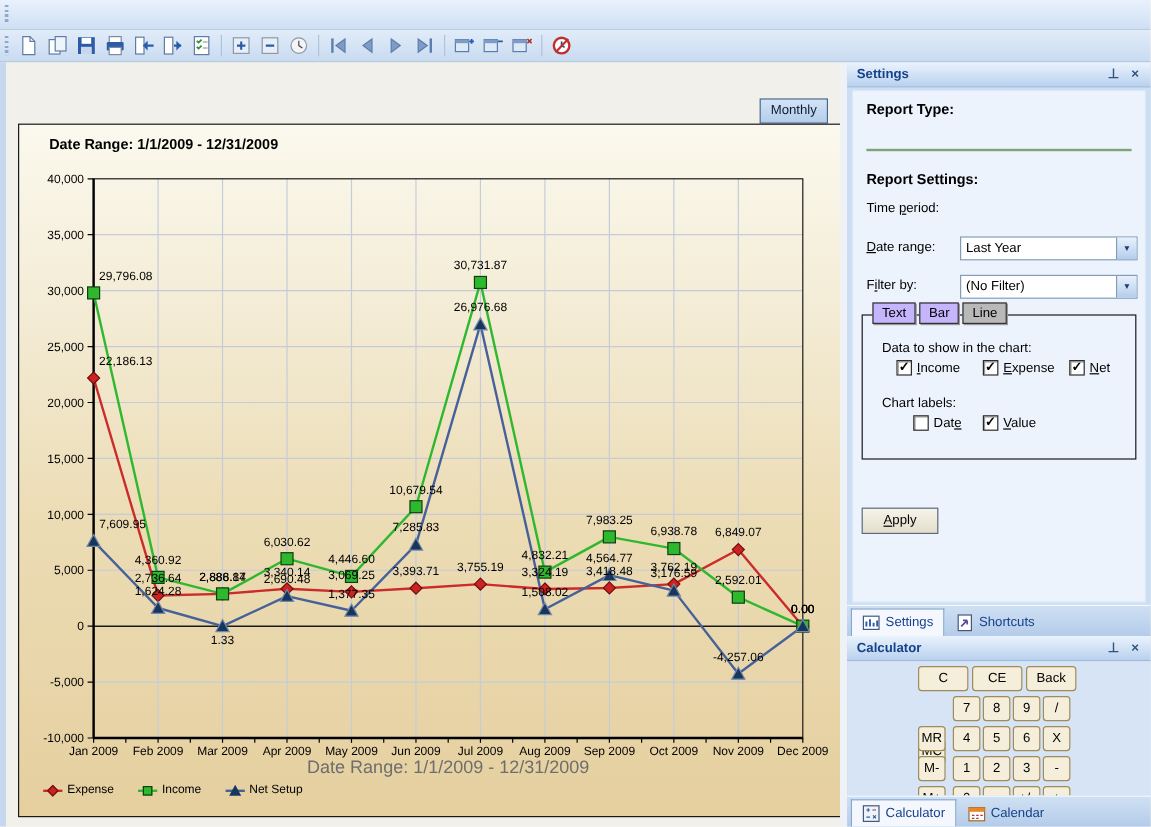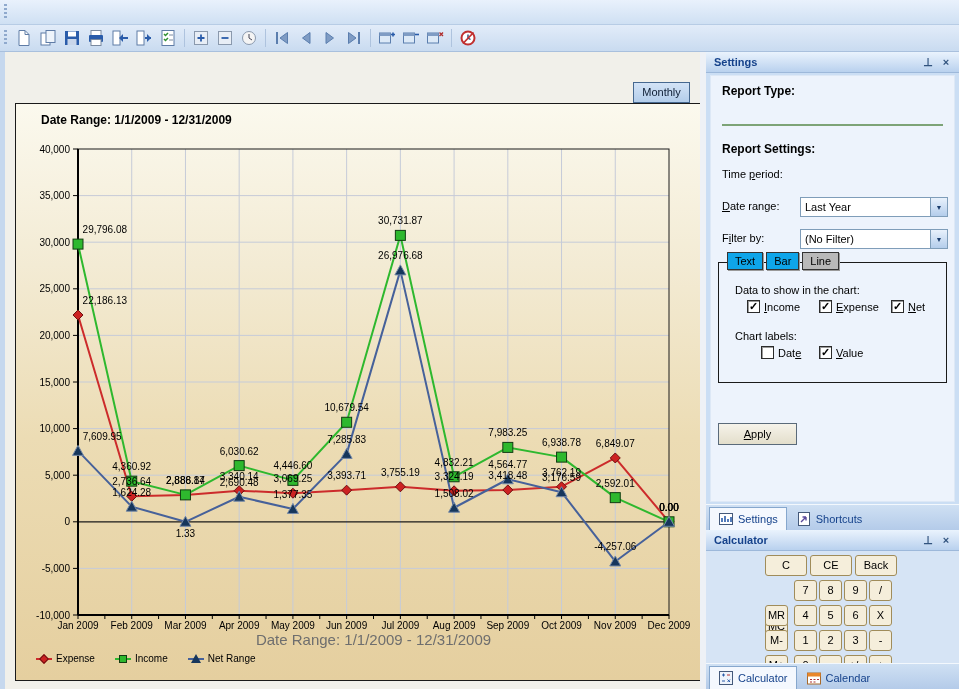--- a/index.html
+++ b/index.html
@@ -71,32 +71,32 @@
   .field-row{position:absolute;left:0;width:253px;height:20px;}
   .field-label{position:absolute;left:16px;top:3px;font-size:11px;color:#000;}
   .combo{position:absolute;left:94px;top:0;width:148px;height:20px;background:#fff;
     border:1px solid #7f9db9;}
   .combo-value{position:absolute;left:4px;top:3px;font-size:11px;color:#000;}
   .combo-btn{position:absolute;right:0;top:0;width:17px;height:18px;
     background:linear-gradient(#e8f1fc,#b4cdeb);border-left:1px solid #7f9db9;
     display:flex;align-items:center;justify-content:center;font-size:7px;color:#1c3e6e;}
 
   .chart-tabs{position:absolute;left:21px;top:200px;display:flex;gap:3px;z-index:2;}
-  .ctab{border:1px solid #333;background:#0ea5e9;font-size:11px;padding:2px 7px;
+  .ctab{border:1px solid #333;background:#c4b5fd;font-size:11px;padding:2px 7px;
     box-shadow:1px 1px 0 #9a9a9a;}
   .ctab.active{background:#b9b9b9;}
   .group-box{position:absolute;left:12px;top:210px;width:229px;height:121px;
     border:1px solid #1a1a1a;background:transparent;}
   .gb-label{position:absolute;font-size:11px;color:#000;}
   .cb-item{display:flex;align-items:center;gap:4px;position:absolute;}
   .cb{width:13px;height:13px;background:#fff;border:1px solid #2b2b2b;
     box-shadow:inset 1px 1px 0 #9a9a9a;font-size:11px;font-weight:bold;line-height:11px;
     text-align:center;color:#000;}
   .cb-label{font-size:11px;color:#000;}
-  .apply-btn{position:absolute;left:12px;top:350px;width:79px;height:22px;
+  .apply-btn{position:absolute;left:12px;top:350px;width:64px;height:22px;
     background:linear-gradient(#f6f3ea,#e3decb);border:1px solid #5a6a7a;
     font-size:11px;color:#000;text-align:center;line-height:20px;}
 
   .dock-tabstrip{position:absolute;left:0;right:0;height:26px;
     background:linear-gradient(#cfe0f3,#b4cbe9);border-top:1px solid #f3f8fd;
     display:flex;align-items:stretch;padding-left:3px;}
   .ts-settings{top:452px;} .ts-calc{top:133px;}
   .dock-tab{display:inline-flex;align-items:center;gap:4px;padding:0 8px;
     font-size:11px;color:#15428b;margin-top:2px;border:1px solid transparent;}
   .dock-tab.active{background:#f4f8fe;border:1px solid #86a7cd;border-bottom:none;}
@@ -416,21 +416,21 @@
           <span class="leg-item">
             <span class="leg-swatch" style="background: rgb(46, 184, 46);">
               <span class="leg-m leg-m-square" style="background: rgb(46, 184, 46); border: 1px solid rgb(18, 60, 18);"></span>
             </span>
             <span class="leg-label">Income</span>
           </span>
           <span class="leg-item">
             <span class="leg-swatch" style="background: rgb(70, 97, 154);">
               <span class="leg-m leg-m-triangle" style="border-bottom: 9px solid rgb(22, 54, 92);"></span>
             </span>
-            <span class="leg-label">Net Range</span>
+            <span class="leg-label">Net Setup</span>
           </span>
         </div>
     </div>
   </div>
 
   <div class="dock-divider"></div>
 
   <div class="panel panel-settings">
     <div class="panel-header">
       <span>Settings</span>

